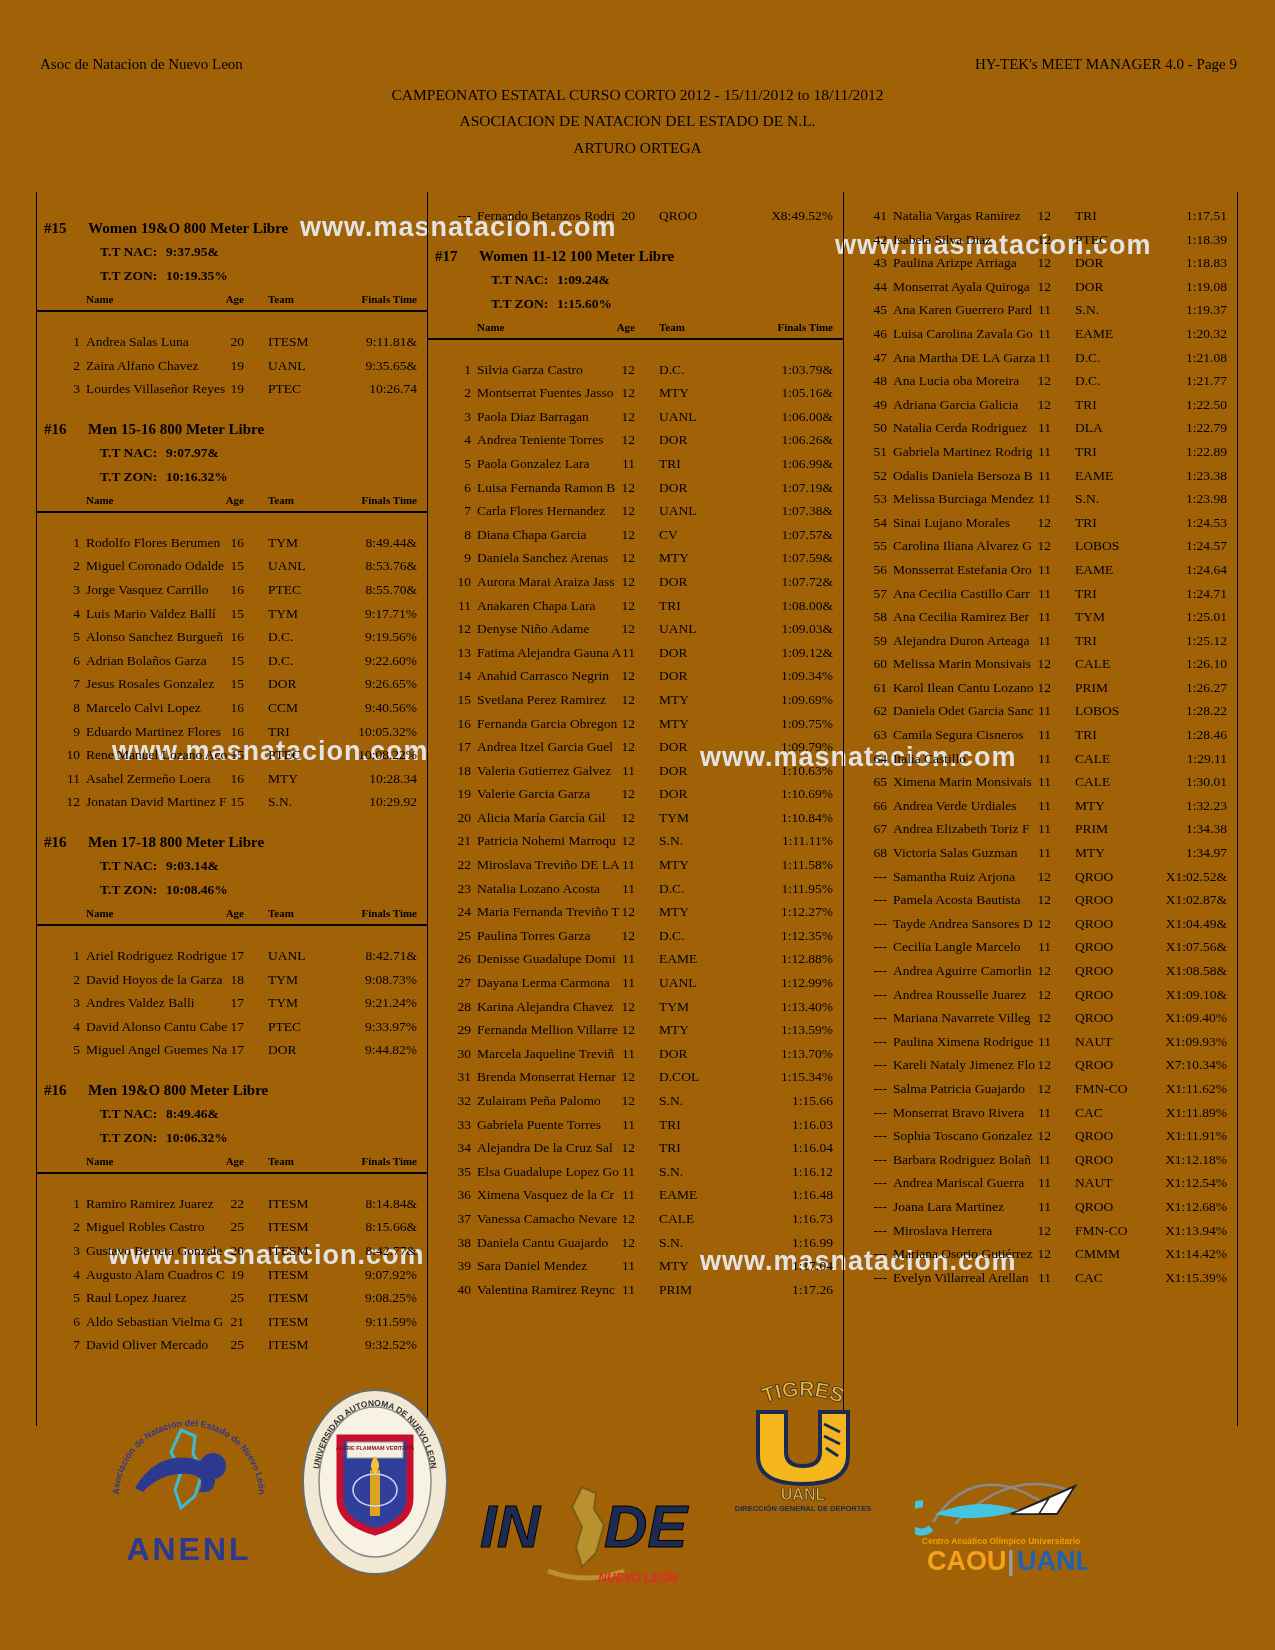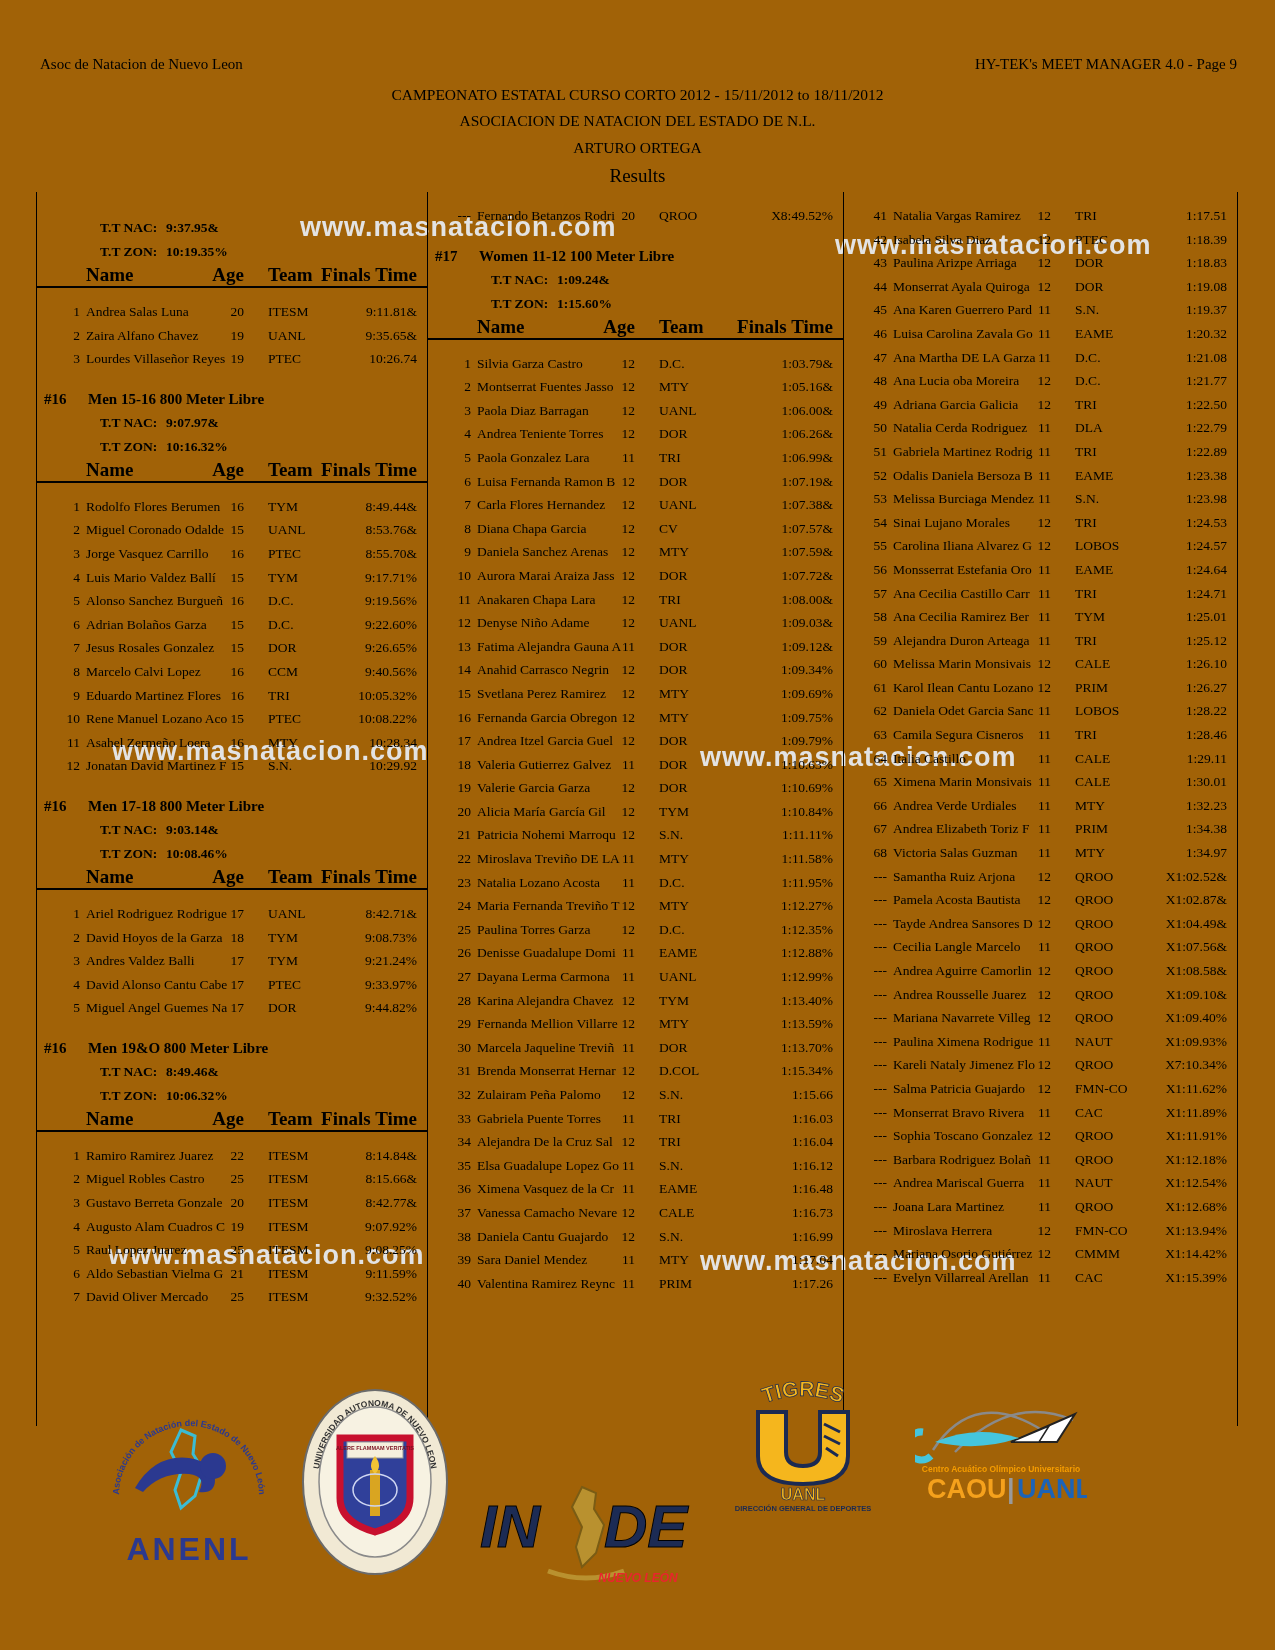--- a/index.html
+++ b/index.html
@@ -24,63 +24,66 @@
   #col2{left:427px;width:416px;padding-top:12px;}
   #col3{left:843px;width:394px;padding-top:12px;}
   .sec{margin-top:16px;}
   .sec.first{margin-top:0;}
   .evt{position:relative;height:24px;font-weight:bold;font-size:15px;line-height:24px;}
   .evt-num{position:absolute;left:8px;}
   .evt-title{position:absolute;left:52px;}
   .tt{position:relative;height:24px;font-weight:bold;font-size:13.5px;line-height:24px;}
   .tt-label{position:absolute;left:64px;}
   .tt-value{position:absolute;left:130px;}
-  .thead{position:relative;height:22px;line-height:22px;font-weight:bold;font-size:19px;
-         border-bottom:2px solid #000;margin-bottom:12px;}
+  .thead{position:relative;height:22px;line-height:22px;font-weight:bold;font-size:11px;
+         border-bottom:2px solid #000;margin-bottom:18px;}
   .row{position:relative;height:23.6px;line-height:23.6px;font-size:13.5px;}
   .c-place{position:absolute;left:0;width:44px;text-align:right;}
   .c-name{position:absolute;left:50px;width:152px;white-space:nowrap;overflow:hidden;}
   .c-age{position:absolute;left:164px;width:44px;text-align:right;}
   .c-team{position:absolute;left:232px;white-space:nowrap;}
   .c-time{position:absolute;right:10px;white-space:nowrap;text-align:right;}
   
   .logo{position:absolute;}
   #logo-anenl{left:103px;top:1392px;}
   #logo-uanl-seal{left:300px;top:1386px;}
   #logo-inde{left:478px;top:1479px;text-align:right;}
   #logo-tigres{left:728px;top:1376px;}
-  #logo-caou{left:915px;top:1380px;}
+  #logo-caou{left:915px;top:1452px;}
   svg text{font-family:"Liberation Sans",sans-serif;}
 </style>
 </head>
 <body>
 
 <div class="page">
 
   <div class="hdr-left">Asoc de Natacion de Nuevo Leon</div>
   <div class="hdr-right">HY-TEK's MEET MANAGER 4.0 - Page 9</div>
   <div class="cline" id="title1">CAMPEONATO ESTATAL CURSO CORTO 2012 - 15/11/2012 to 18/11/2012</div>
   <div class="cline" id="title2">ASOCIACION DE NATACION DEL ESTADO DE N.L.</div>
   <div class="cline" id="title3">ARTURO ORTEGA</div>
-  <div class="cline" id="results-label">Results</div>
 
   <span class="wm" style="left:300px;top:212px">www.masnatacion.com</span>
   <span class="wm" style="left:835px;top:230px">www.masnatacion.com</span>
   <span class="wm" style="left:112px;top:736px">www.masnatacion.com</span>
   <span class="wm" style="left:700px;top:742px">www.masnatacion.com</span>
   <span class="wm" style="left:108px;top:1240px">www.masnatacion.com</span>
   <span class="wm" style="left:700px;top:1246px">www.masnatacion.com</span>
 
   <div class="vline" style="left:36px"></div>
   <div class="vline" style="left:427px"></div>
   <div class="vline" style="left:843px"></div>
   <div class="vline" style="left:1237px"></div>
 
   <div class="col" id="col1">
       <div class="sec first">
+        <div class="evt">
+          <span class="evt-num">#15</span>
+          <span class="evt-title">Women 19&amp;O 800 Meter Libre</span>
+        </div>
         <div class="tt">
           <span class="tt-label">T.T NAC:</span>
           <span class="tt-value">9:37.95&amp;</span>
         </div>
         <div class="tt">
           <span class="tt-label">T.T ZON:</span>
           <span class="tt-value">10:19.35%</span>
         </div>
         <div class="thead">
           <span class="c-name">Name</span>

